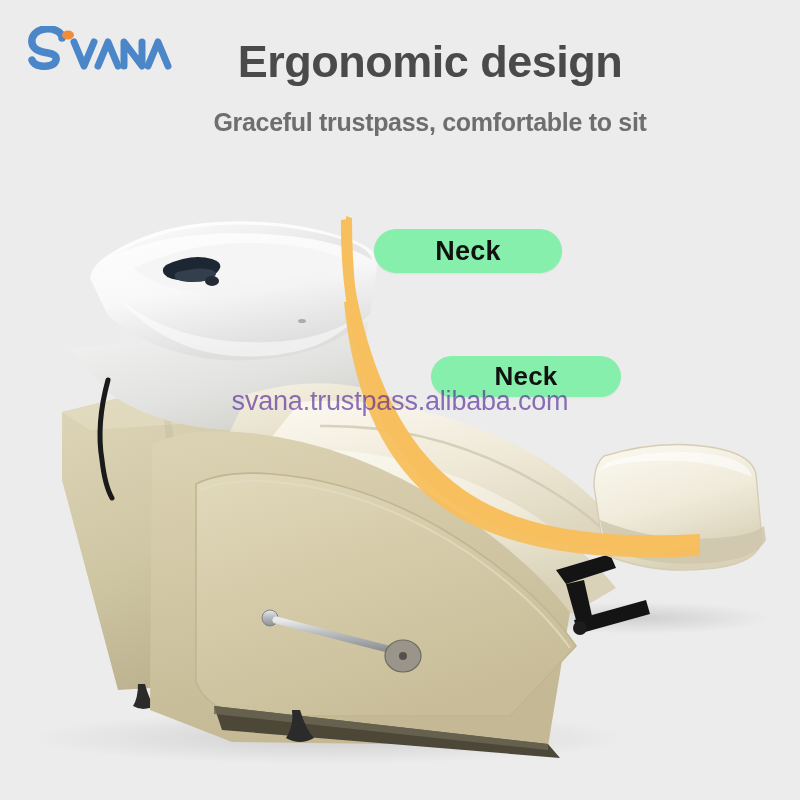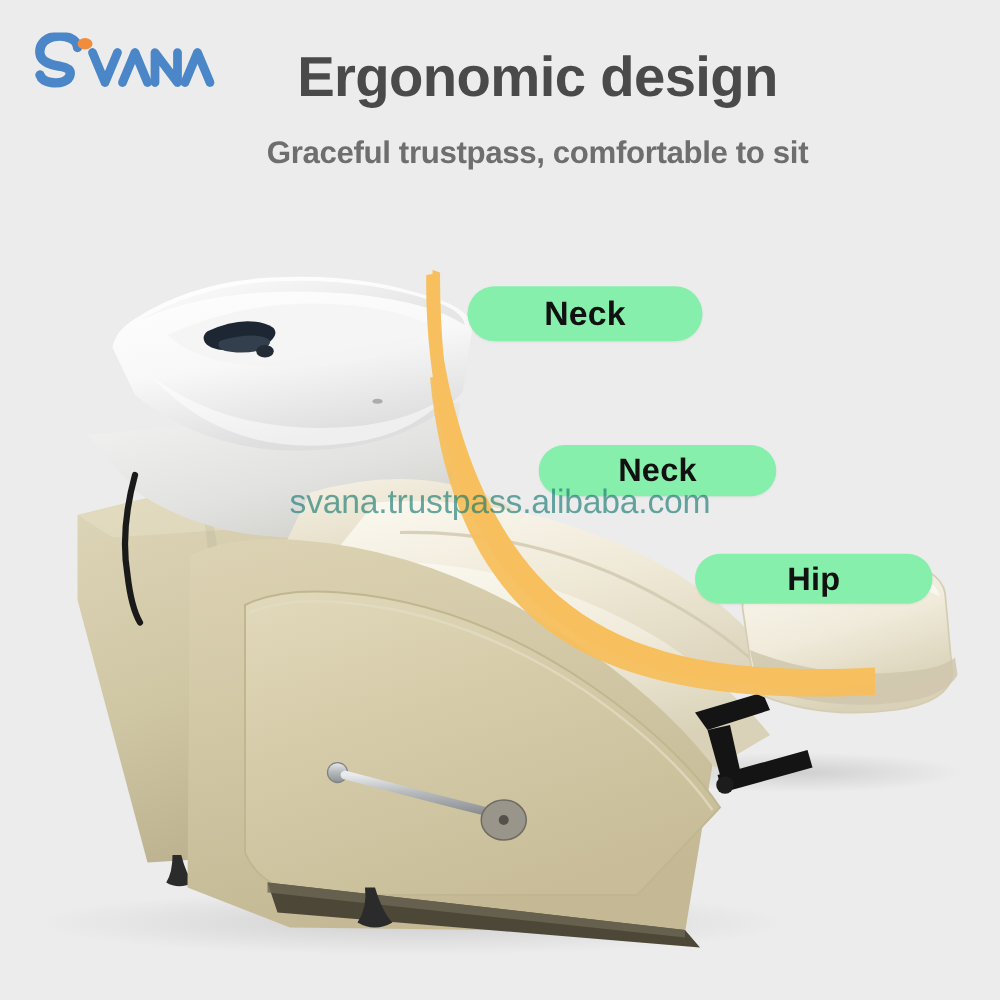--- a/index.html
+++ b/index.html
@@ -49,21 +49,21 @@
   }
   #pill-neck{left:374px;top:229px;width:188px;height:44px;font-size:27px;}
   #pill-waist{left:431px;top:356px;width:190px;height:41px;font-size:26px;}
   #pill-hip{left:556px;top:443px;width:190px;height:40px;font-size:26px;}
 
   
   .watermark{
     position:absolute;left:0px;top:386px;width:800px;
     text-align:center;
     font-size:27px;
-    color:#0f766e;
+    color:#4c1d95;
     opacity:.62;
     letter-spacing:-0.2px;
     white-space:nowrap;
     pointer-events:none;
   }
 </style>
 </head>
 <body>
 
 <div id="stage">
@@ -240,19 +240,16 @@
              C 586 562, 488 548, 428 496
              C 378 452, 352 386, 344 302 Z" fill="#f7bf5d" opacity="0.95"></path>
   </svg>
 
   <div class="pill" id="pill-neck">
     <span>Neck</span>
   </div>
   <div class="pill" id="pill-waist">
     <span>Neck</span>
   </div>
-  <div class="pill" id="pill-hip">
-    <span>Hip</span>
-  </div>
 
   <div class="watermark">svana.trustpass.alibaba.com</div>
 
 </div>
 
 </body></html>

